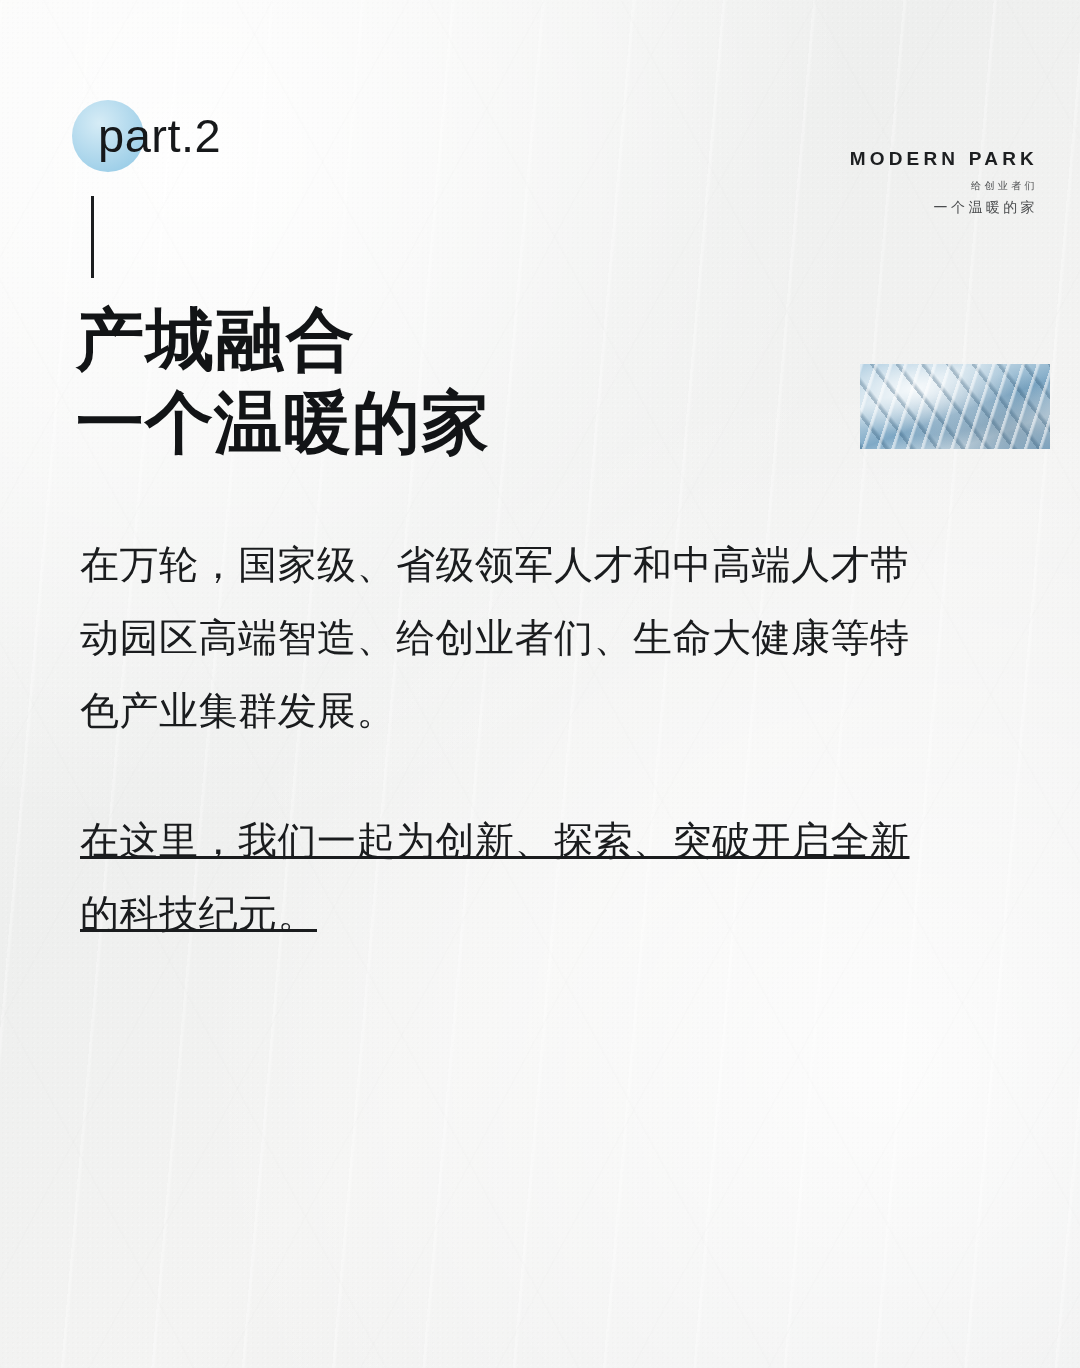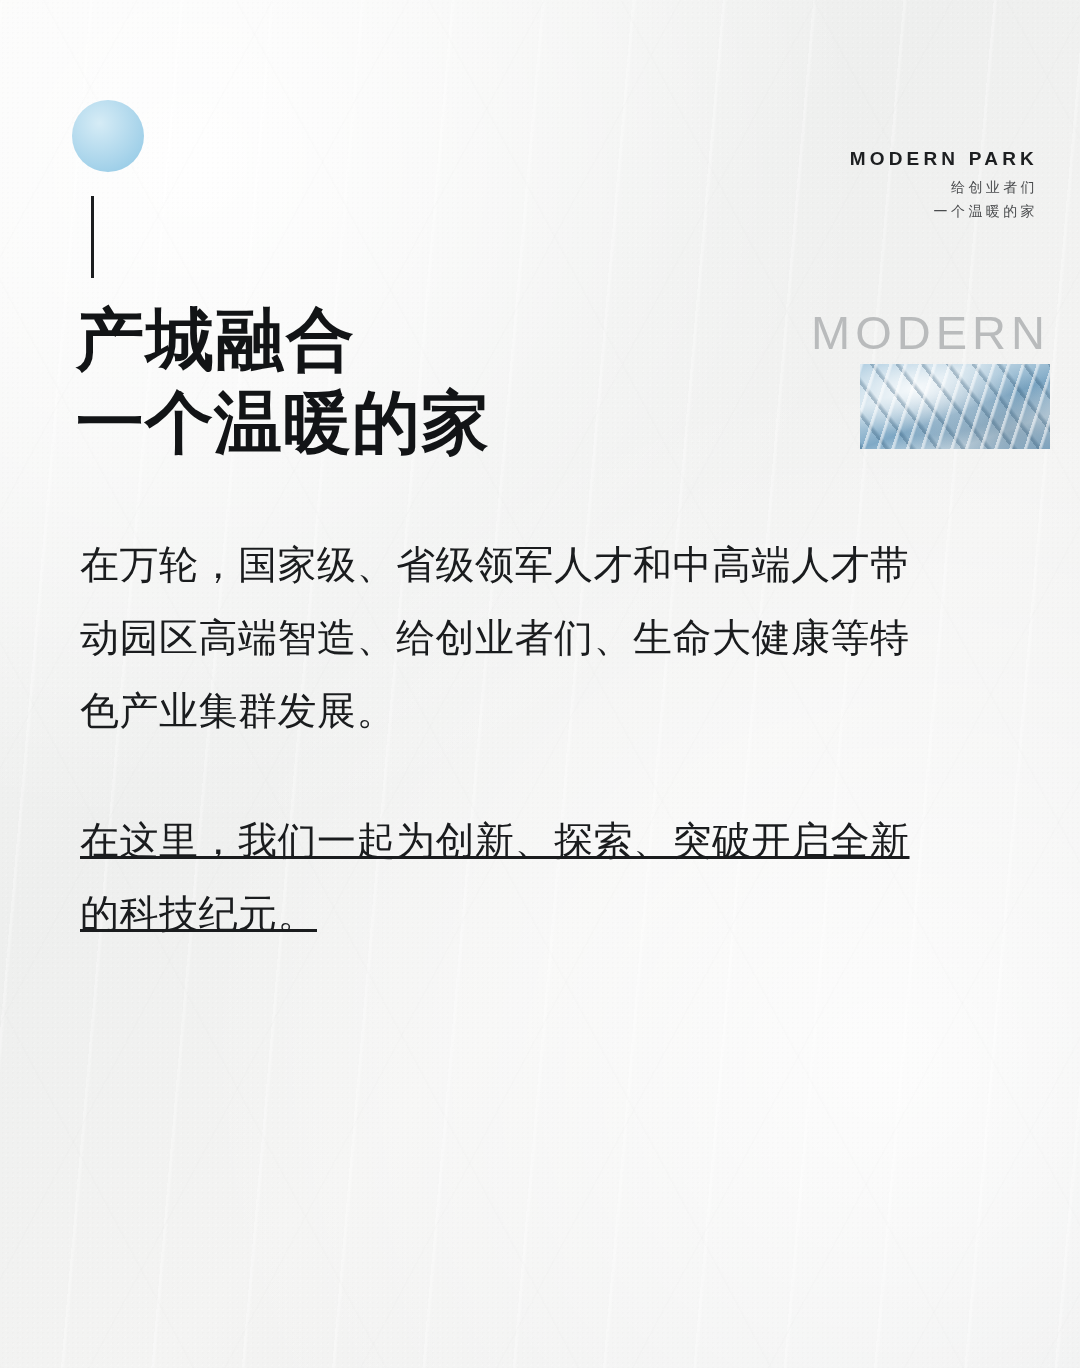--- a/index.html
+++ b/index.html
@@ -95,21 +95,21 @@
     text-align: right;
     color: #2b2d2f;
   }
   .brand-name {
     font-size: 19px;
     letter-spacing: 4.2px;
     font-weight: 600;
     color: #1d1f21;
   }
   .brand-sub1 {
-    font-size: 14px;
+    font-size: 10px;
     letter-spacing: 3.4px;
     margin-top: 9px;
     color: #4a4c4e;
     font-family: Liberation Mono, monospace;
   }
   .brand-sub2 {
     font-size: 14px;
     letter-spacing: 3.4px;
     margin-top: 6px;
     color: #4a4c4e;
@@ -178,31 +178,31 @@
 <body>
 
 <div class="bg"></div>
 <div class="bg-veins"></div>
 <div class="bg-grain"></div>
 
 <div class="content">
 
   <div class="part-badge">
     <div class="part-dot"></div>
+    <div class="part-label">part.2</div>
   </div>
 
   <div class="rule"></div>
 
   <div class="brand">
     <div class="brand-name">MODERN PARK</div>
     <div class="brand-sub1">给创业者们</div>
     <div class="brand-sub2">一个温暖的家</div>
   </div>
 
-  <div class="modern-word">MODERN</div>
 
   <div class="modern-photo">
     <div class="ice"></div>
   </div>
 
   <div class="headline">
     <div class="line1">产城融合</div>
     <div class="line2">一个温暖的家</div>
   </div>
 

